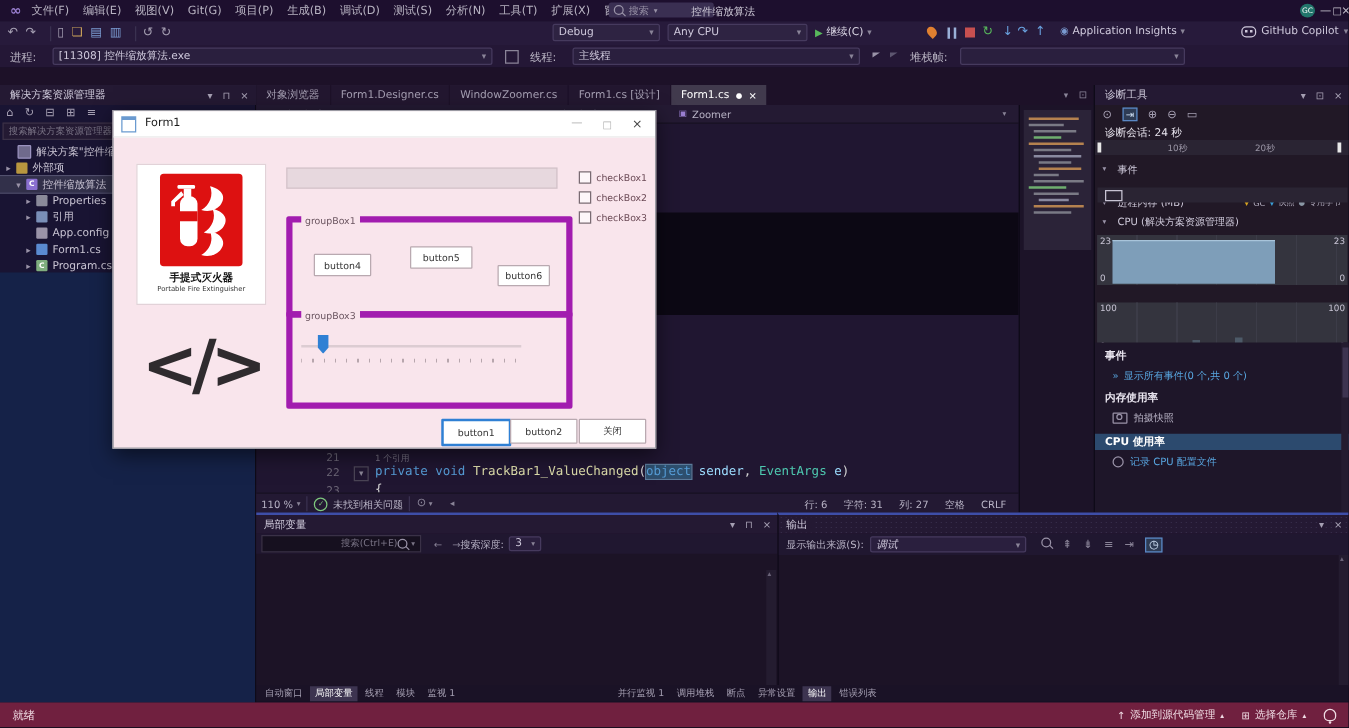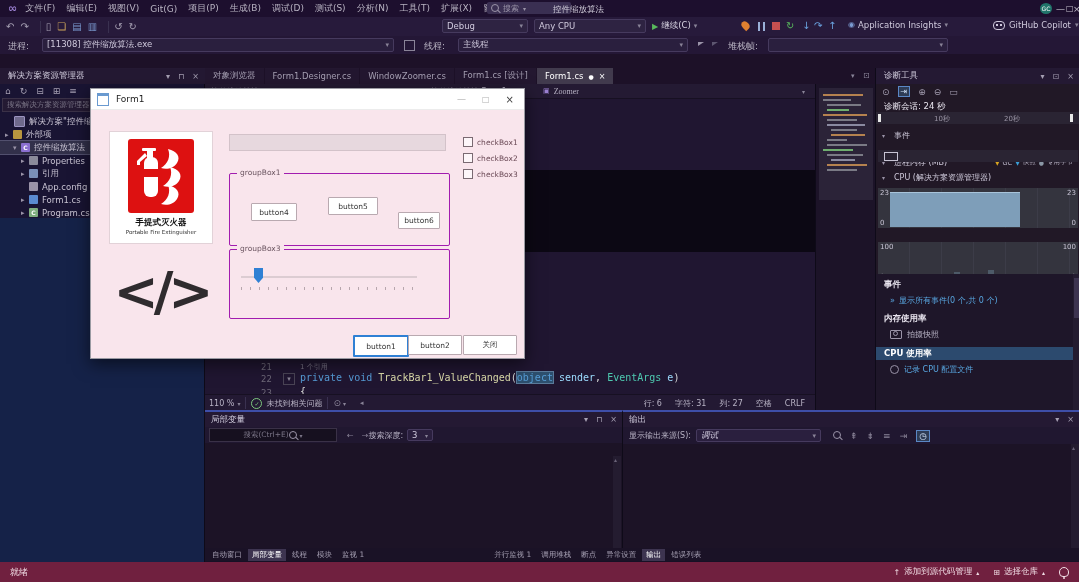--- a/index.html
+++ b/index.html
@@ -40,21 +40,21 @@
   .rec{display:inline-block;width:7px;height:7px;border:1px solid #9a93a8;border-radius:50%;flex:none;}
   .flame{display:inline-block;width:7px;height:9px;background:#e08030;border-radius:50% 50% 50% 0;transform:rotate(-45deg);}
   .pausei{display:inline-block;width:7px;height:9px;border-left:2px solid #9ab0d8;border-right:2px solid #9ab0d8;box-sizing:border-box;}
   .stopi{display:inline-block;width:8px;height:8px;background:#c75050;}
   .flagi{display:inline-block;width:0;height:0;border-top:4px solid #9a93a8;border-right:6px solid transparent;}
   .belli{display:inline-block;width:8px;height:8px;border:1px solid #f0dce4;border-radius:50% 50% 4px 4px;position:relative;}
   .belli:after{content:"";position:absolute;left:3px;bottom:-3px;width:2px;height:2px;border-radius:50%;background:#f0dce4;}
   .copiloti{display:inline-block;width:10px;height:7px;border:1px solid #cfc9dc;border-radius:4px;position:relative;}
   .copiloti:after{content:"";position:absolute;left:2px;top:2px;width:2px;height:2px;background:#cfc9dc;box-shadow:4px 0 0 #cfc9dc;}
   .cbx{display:inline-block;width:8px;height:8px;border:1px solid #7a6a72;background:#fdf6f9;flex:none;}
-  .grp{position:absolute;border:1px solid #a21caf;border-radius:2px;}
+  .grp{position:absolute;border:5px solid #a21caf;border-radius:2px;}
   .grp .glabel{position:absolute;top:-6px;left:7px;background:#f9e5ec;padding:0 3px;font-size:7.5px;color:#6b5560;}
   .wbtn{position:absolute;background:#fff;border:1px solid #b9a9b0;border-radius:1px;display:flex;align-items:center;justify-content:center;font-size:7.5px;color:#333;}
   .scroll{background:#241c30;}
   .thumb{background:#3d3450;}
 </style>
 </head>
 <body>
 
 <div class="screen">
 
@@ -244,21 +244,21 @@
     <div class="r" style="height:14px;background:#241a33;border-bottom:1px solid #171022;">
       <span class="r" style="width:220px;padding-left:6px;justify-content:space-between;">
         <span style="font-size:8px;color:#b8b3c5;">控件缩放算法</span>
         <span class="car" style="color:#8a8498;font-size:6px;margin-right:6px;">▾</span>
       </span>
       <span class="r" style="width:100px;justify-content:space-between;">
         <span style="font-size:8px;color:#b8b3c5;white-space:nowrap;">控件缩放算法.Form1</span>
       </span>
       <span class="r" style="margin-left:12px;gap:4px;">
         <span style="color:#9a7fd0;font-size:7px;">▣</span>
-        <span style="font-size:8px;color:#b8b3c5;font-family:Liberation Serif, serif;">Zoomer</span>
+        <span style="font-size:8px;color:#b8b3c5;">Zoomer</span>
       </span>
       <span class="car" style="margin-left:auto;margin-right:10px;color:#8a8498;font-size:6px;">▾</span>
     </div>
     <div class="abs" style="left:320px;top:86px;width:290px;height:82px;background:#0c0814;"></div>
     <span class="abs" style="left:56px;top:278px;color:#6e6878;font-size:8.5px;">21</span>
     <span class="abs" style="left:56px;top:290px;color:#6e6878;font-size:8.5px;">22</span>
     <span class="abs" style="left:56px;top:304px;color:#6e6878;font-size:8.5px;">23</span>
     <span class="abs" style="left:78px;top:289px;width:10px;height:10px;border:1px solid #4a4455;color:#8a8595;font-size:7px;text-align:center;line-height:10px;">▾</span>
     <span class="abs" style="left:95px;top:278px;color:#7a7486;font-size:7px;">1 个引用</span>
     <div class="abs code" style="left:95px;top:288px;"><span class="tk-kw">private</span><span class="tk-pl"> </span><span class="tk-kw">void</span><span class="tk-pl"> </span><span class="tk-fn">TrackBar1_ValueChanged</span><span class="tk-pl">(</span><span class="tk-kw tk-sel">object</span><span class="tk-pl"> </span><span class="tk-par">sender</span><span class="tk-pl">,</span><span class="tk-pl"> </span><span class="tk-ty">EventArgs</span><span class="tk-pl"> </span><span class="tk-par">e</span><span class="tk-pl">)</span></div>
@@ -400,21 +400,21 @@
   </div>
 
   <div class="abs" style="left:205px;top:410px;width:417px;height:138px;background:#1c1326;border-top:2px solid #3e4ea8;box-sizing:border-box;">
     <div class="r" style="height:15px;background:#241933;">
       <span style="margin-left:6px;font-size:8.5px;color:#cfcadb;">局部变量</span>
       <span class="hdrbtn" style="margin-left:auto;">▾</span>
       <span class="hdrbtn">⊓</span>
       <span class="hdrbtn" style="margin-right:5px;">×</span>
     </div>
     <div class="r" style="height:16px;background:#201730;">
-      <span class="r" style="margin-left:4px;width:118px;height:12px;background:#16101f;border:1px solid #3a3147;padding:0 4px;justify-content:center;">
+      <span class="r" style="margin-left:4px;width:118px;height:12px;background:#16101f;border:1px solid #3a3147;padding:0 4px;justify-content:flex-end;">
         <span style="font-size:7.5px;color:#7a7486;">搜索(Ctrl+E)</span>
         <span class="r" style="gap:3px;">
             <span class="mag"></span>
             <span class="car" style="font-size:6px;color:#7a7486;">▾</span>
           </span>
       </span>
       <span style="margin-left:10px;color:#8a8498;font-size:8px;">←</span>
       <span style="margin-left:8px;color:#8a8498;font-size:8px;">→</span>
       <span style="font-size:8px;color:#b8b3c5;">搜索深度:</span>
       <span class="combo" style="margin-left:4px;width:26px;height:12px;background:#2a1f3e;">

